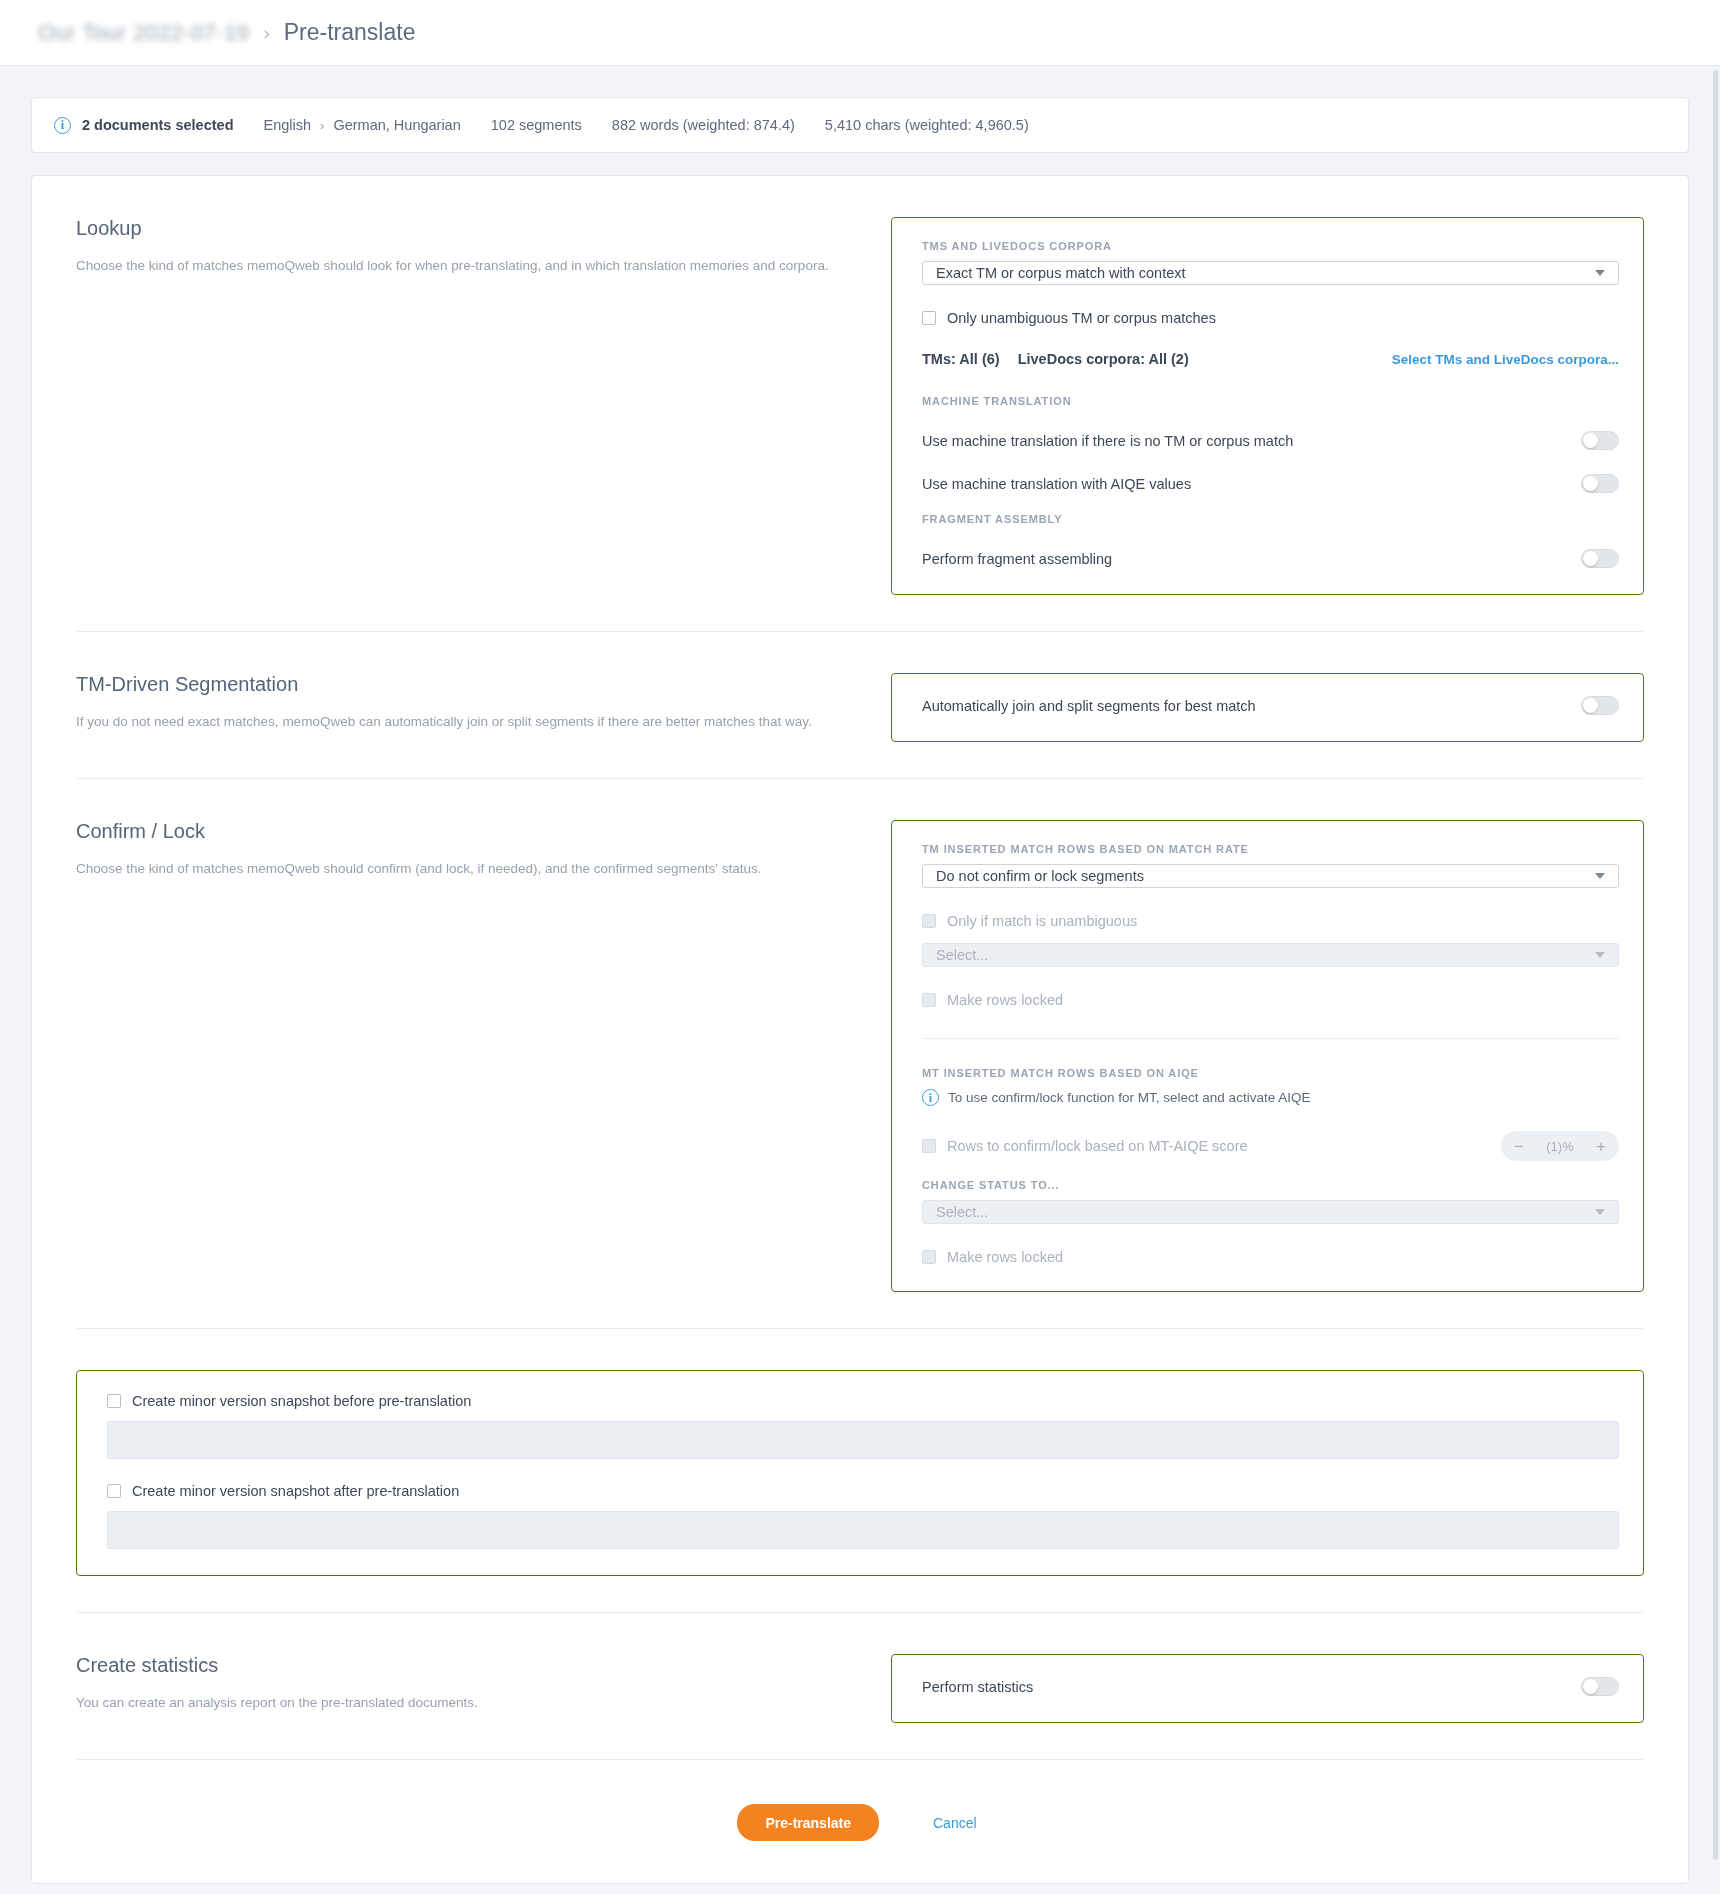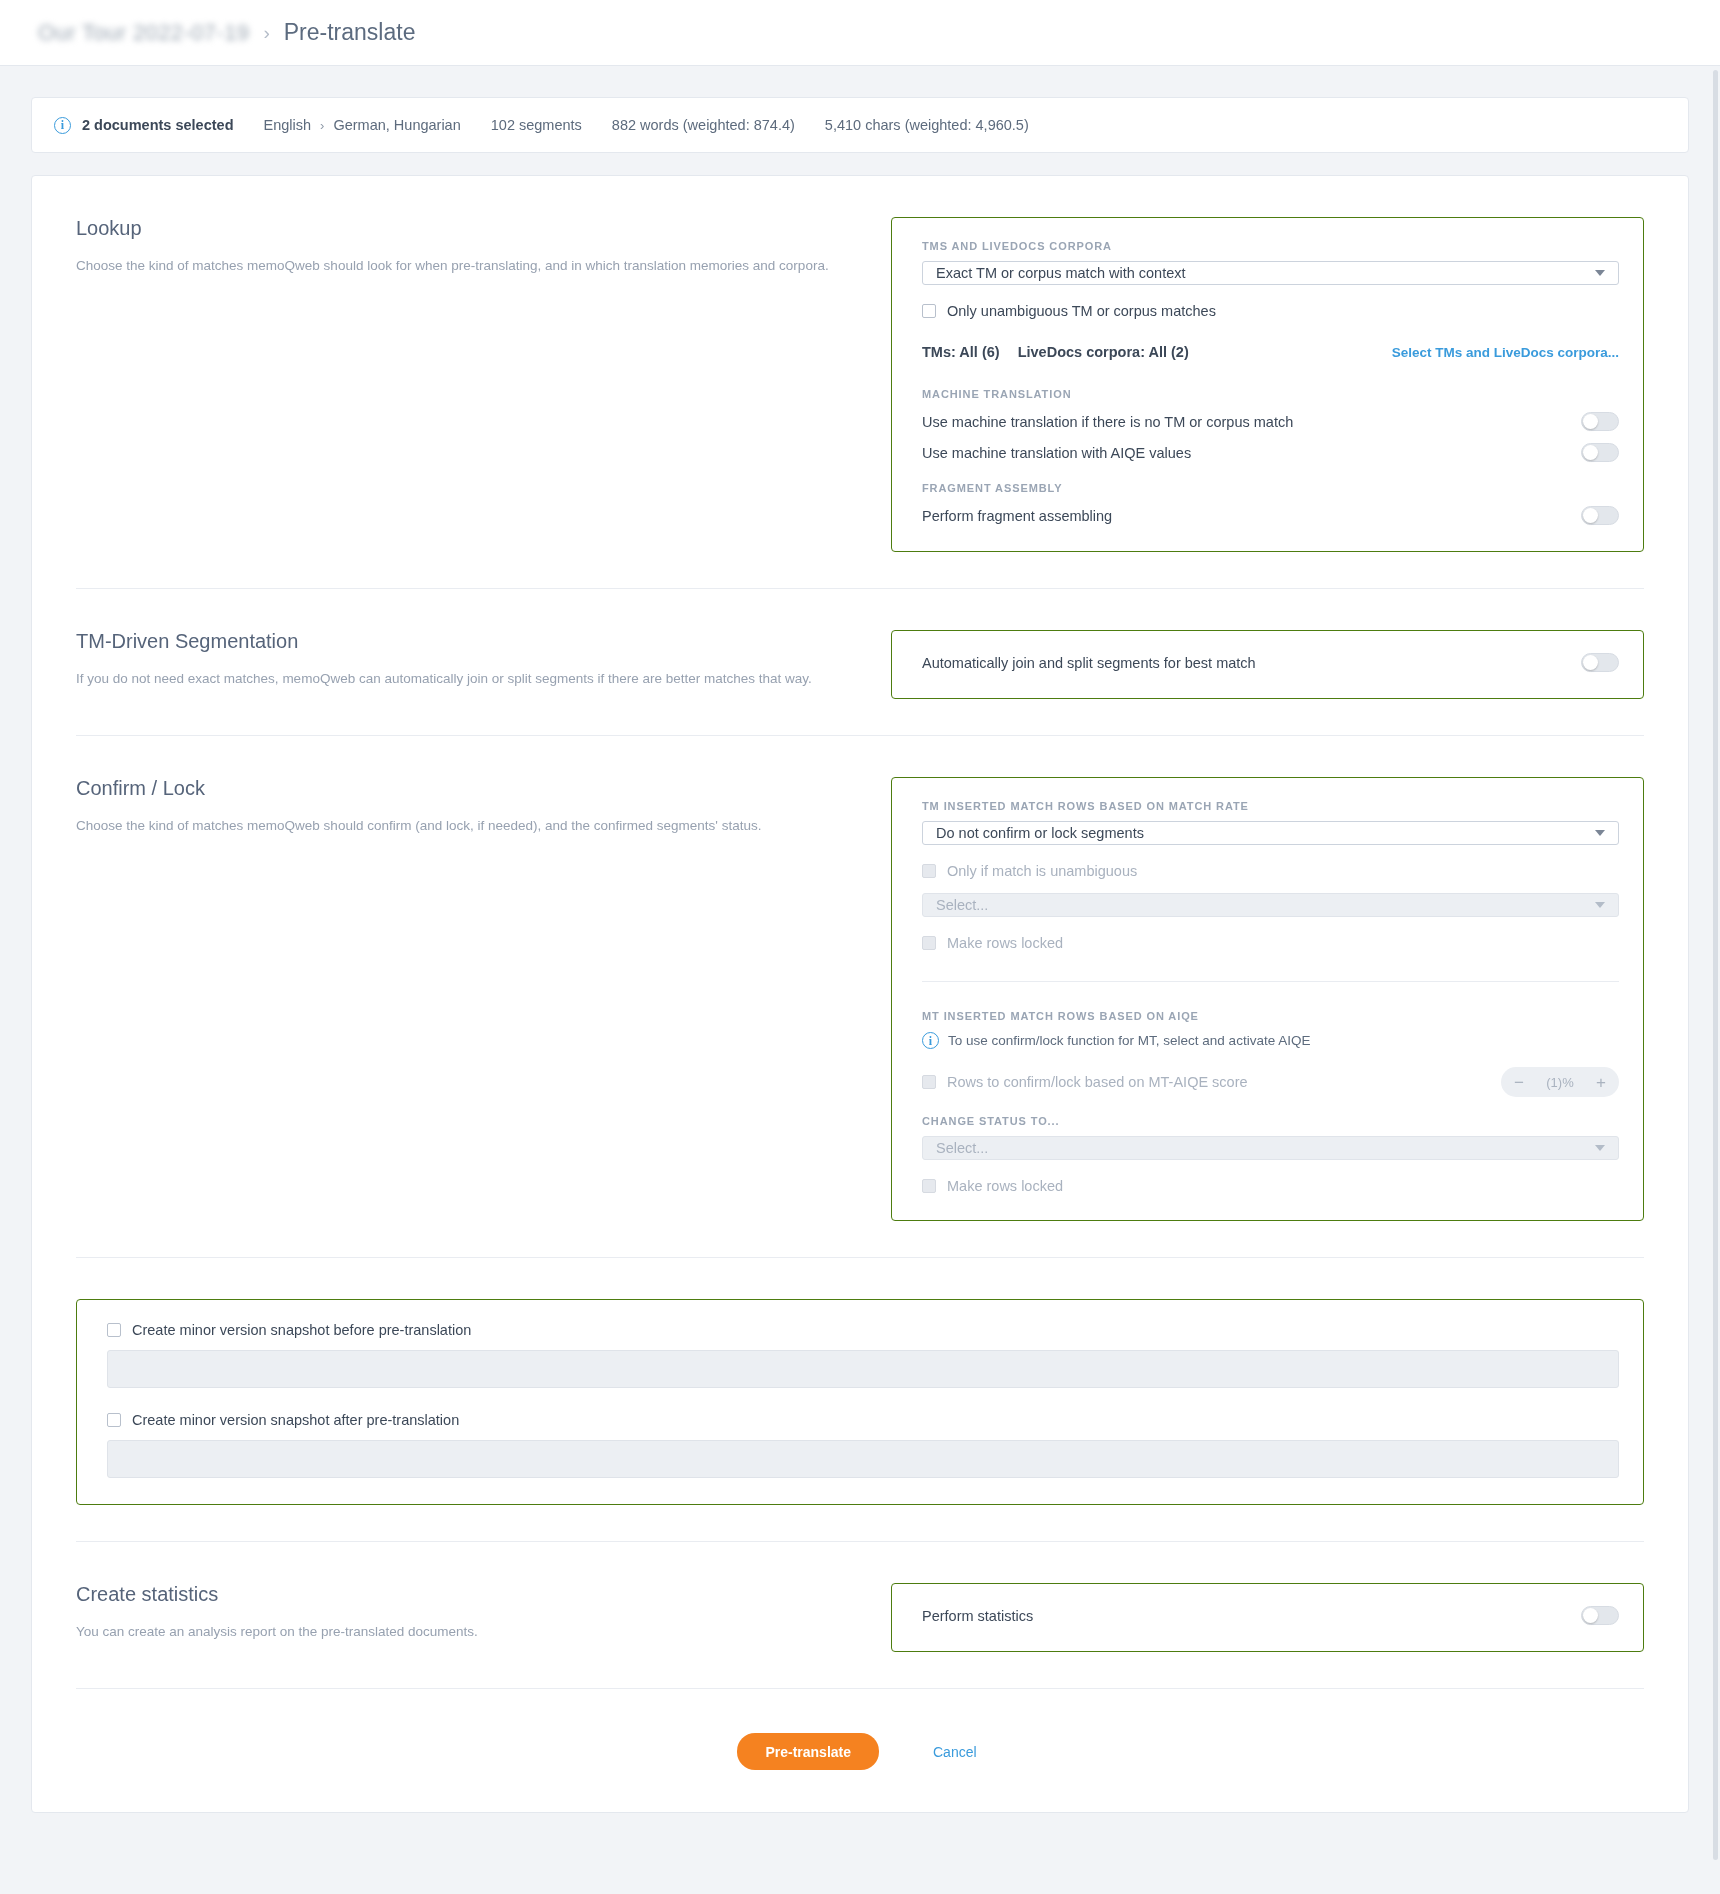--- a/index.html
+++ b/index.html
@@ -151,21 +151,21 @@
     border-left: 5px solid transparent;
     border-right: 5px solid transparent;
     border-top: 6px solid #7b8696;
     margin-left: 8px;
   }
   .select.disabled .caret { border-top-color: #b3bcc8; }
 
   .checkrow {
     display: flex;
     align-items: center;
-    margin-top: 18px;
+    margin-top: 25px;
     font-size: 14.5px;
     color: #3c4858;
   }
   .checkrow.disabled { color: #a9b2bf; }
   .cbox {
     width: 14px; height: 14px;
     border: 1px solid #b8c0cc;
     border-radius: 2px;
     background: #fff;
     margin-right: 11px;
@@ -195,21 +195,21 @@
     color: #9aa5b4;
     text-transform: uppercase;
     font-weight: bold;
     margin-top: 28px;
   }
 
   .toggle-row {
     display: flex;
     align-items: center;
     justify-content: space-between;
-    margin-top: 12px;
+    margin-top: 24px;
     font-size: 14.5px;
     color: #3c4858;
   }
   .toggle {
     width: 38px; height: 19px;
     border-radius: 10px;
     background: #e3e7ec;
     border: 1px solid #d7dce3;
     position: relative;
     flex: none;

